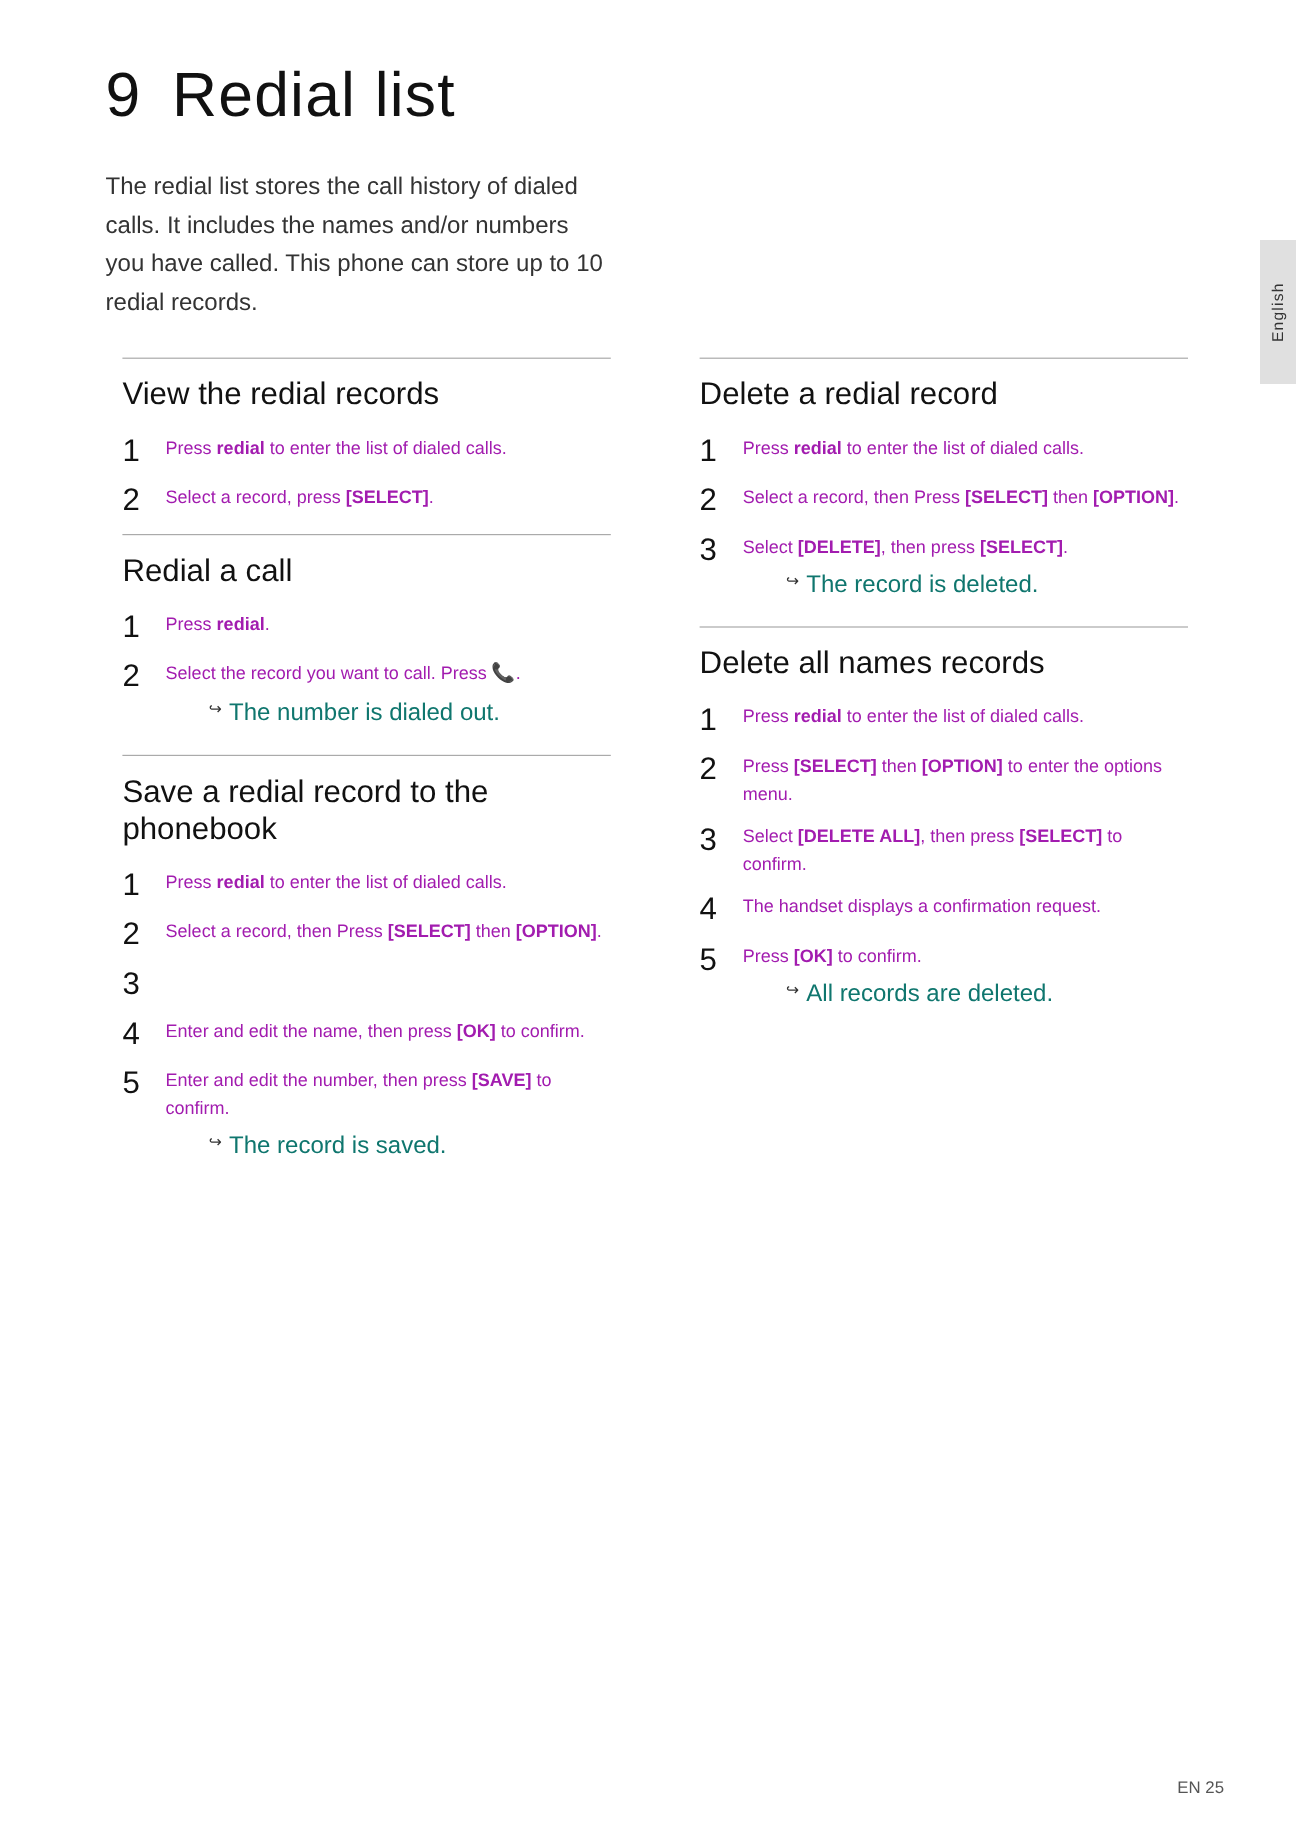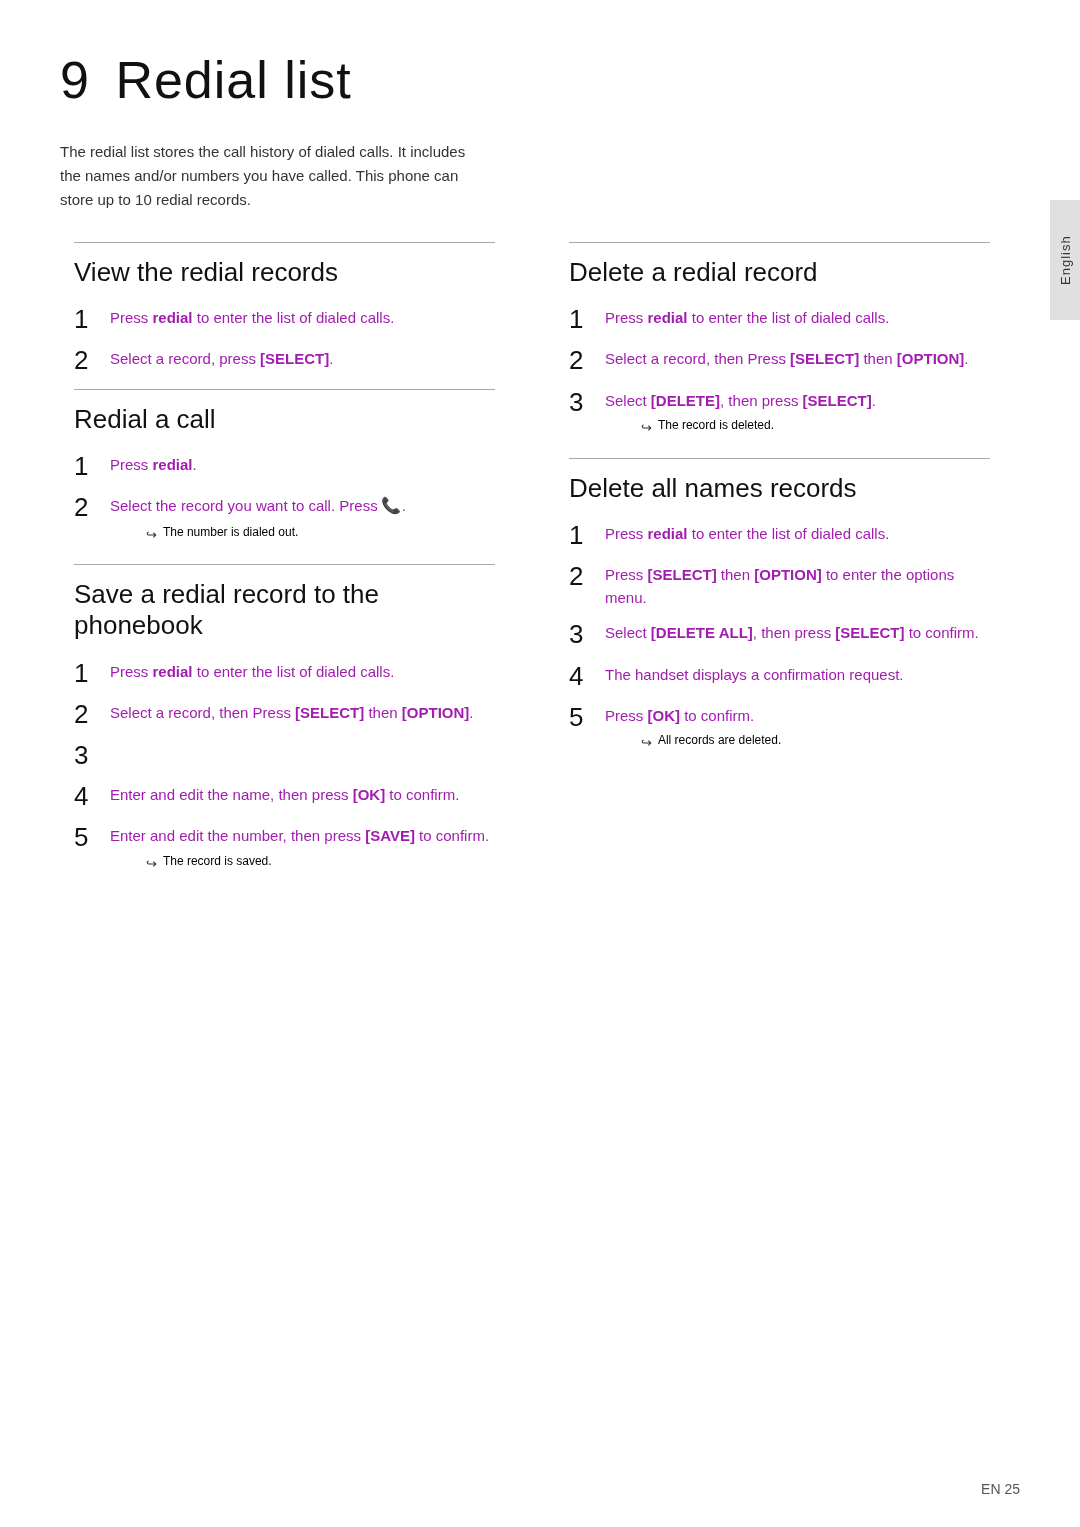--- a/index.html
+++ b/index.html
@@ -37,41 +37,41 @@
       justify-content: center;
       writing-mode: vertical-rl;
       text-orientation: mixed;
       transform: rotate(180deg);
       font-size: 13px;
       color: #333;
       letter-spacing: 1px;
     }
 
     .main-content {
-      padding: 50px 60px 60px 60px;
+      padding: 50px 60px 60px 88px;
       flex: 1;
       max-width: 1050px;
     }
 
     .page-title {
       font-size: 52px;
       font-weight: 300;
       letter-spacing: 1px;
       margin-bottom: 30px;
       color: #111;
     }
 
     .page-title .chapter-num {
       font-size: 52px;
       font-weight: 300;
       margin-right: 10px;
     }
 
     .intro-text {
-      font-size: 15px;
+      font-size: 20px;
       line-height: 1.6;
       max-width: 420px;
       margin-bottom: 30px;
       color: #333;
     }
 
     .two-col {
       display: flex;
       gap: 60px;
     }
@@ -147,22 +147,22 @@
     }
 
     .result-arrow {
       font-size: 13px;
       margin-right: 6px;
       color: #333;
       margin-top: 2px;
     }
 
     .result-text {
-      font-size: 12px;
-      color: #000000;
+      font-size: 20px;
+      color: #0f766e;
       line-height: 1.5;
     }
 
     .phone-icon {
       display: inline-block;
       font-size: 16px;
     }
 
     .page-footer {
       position: absolute;

